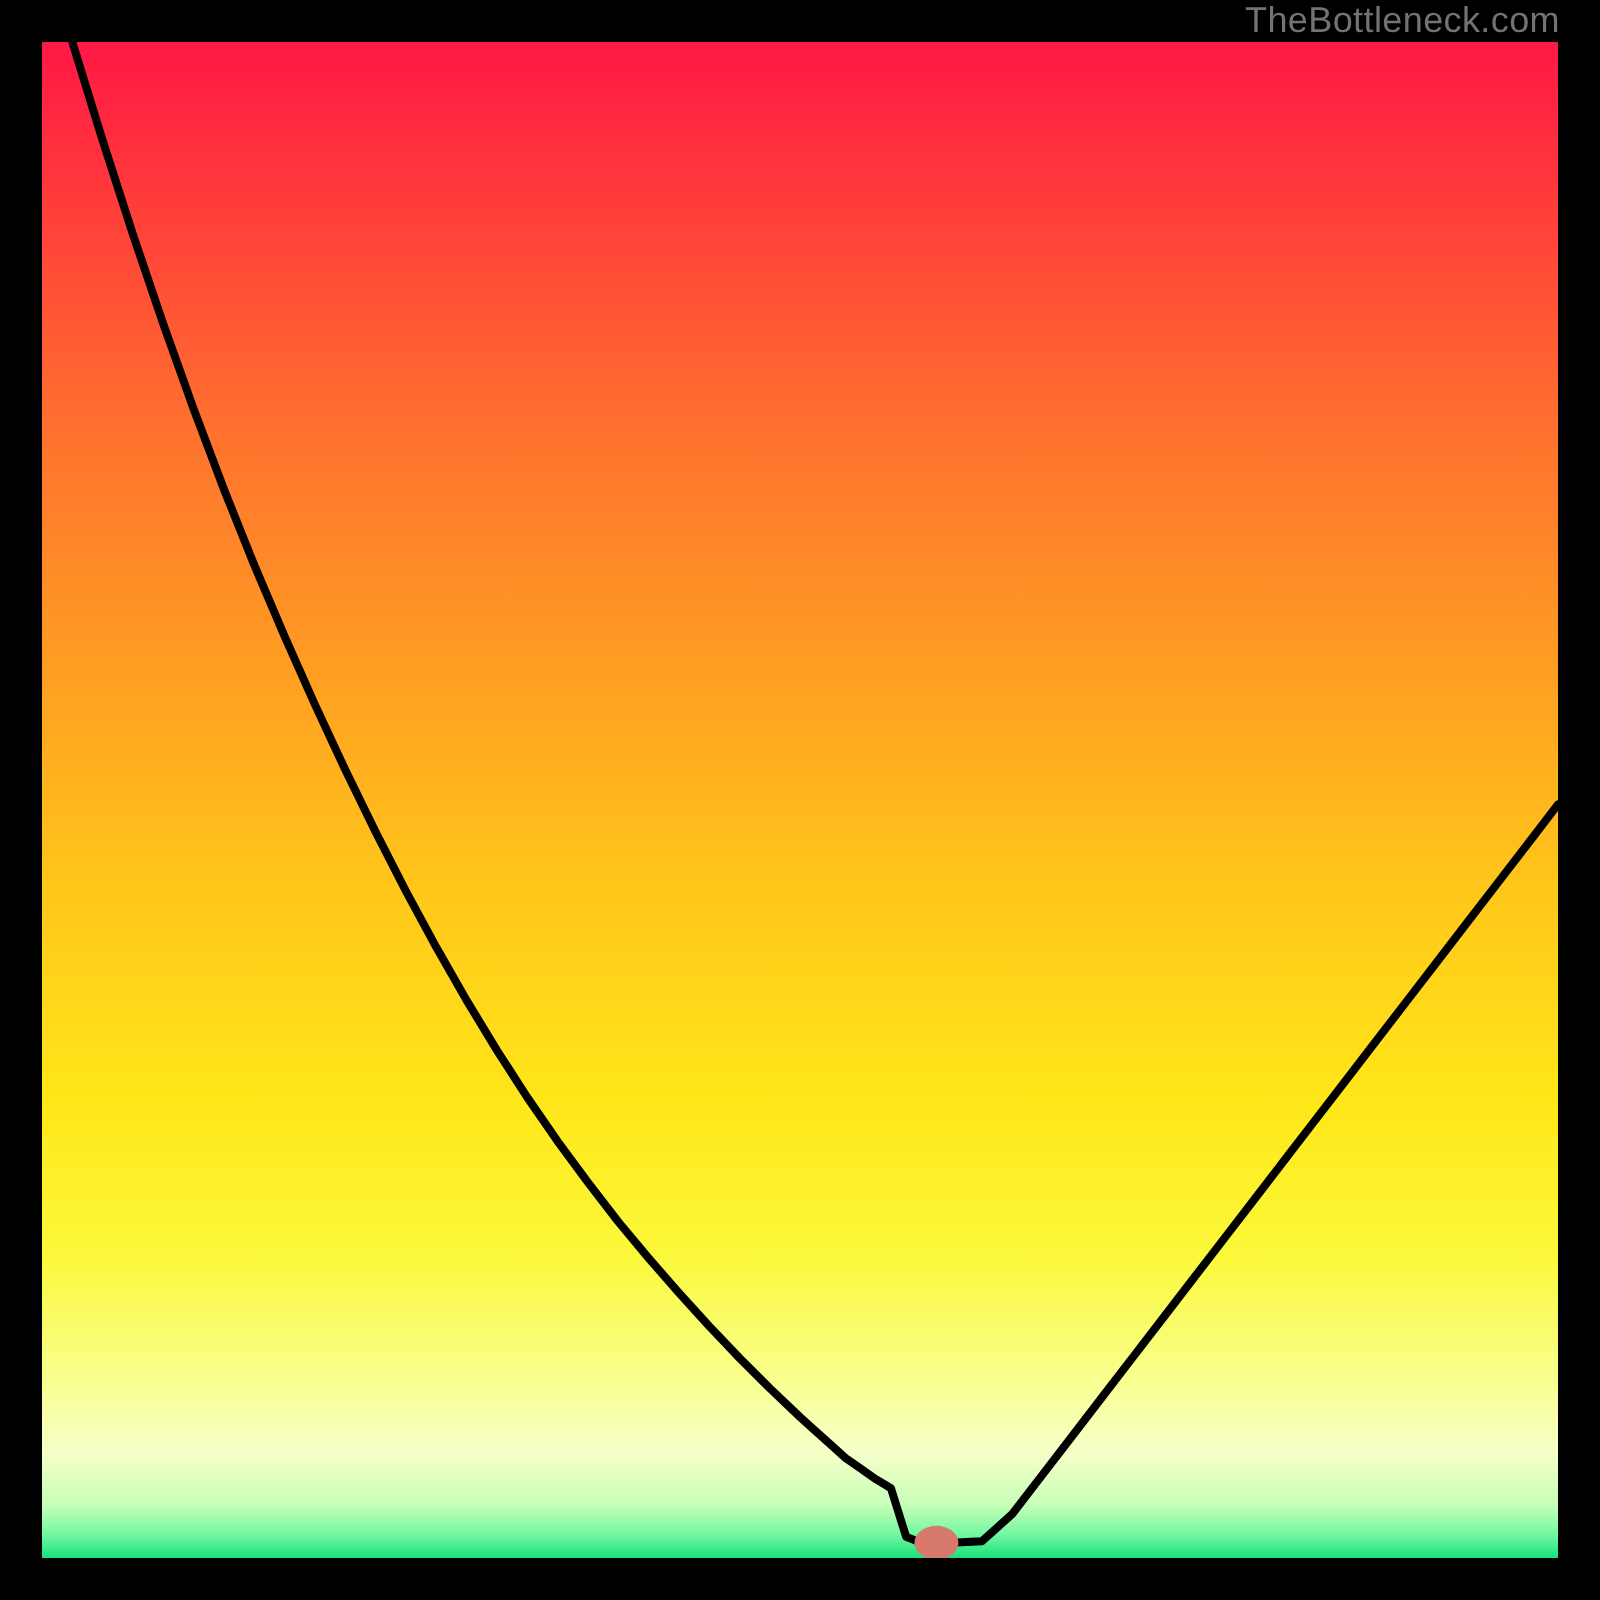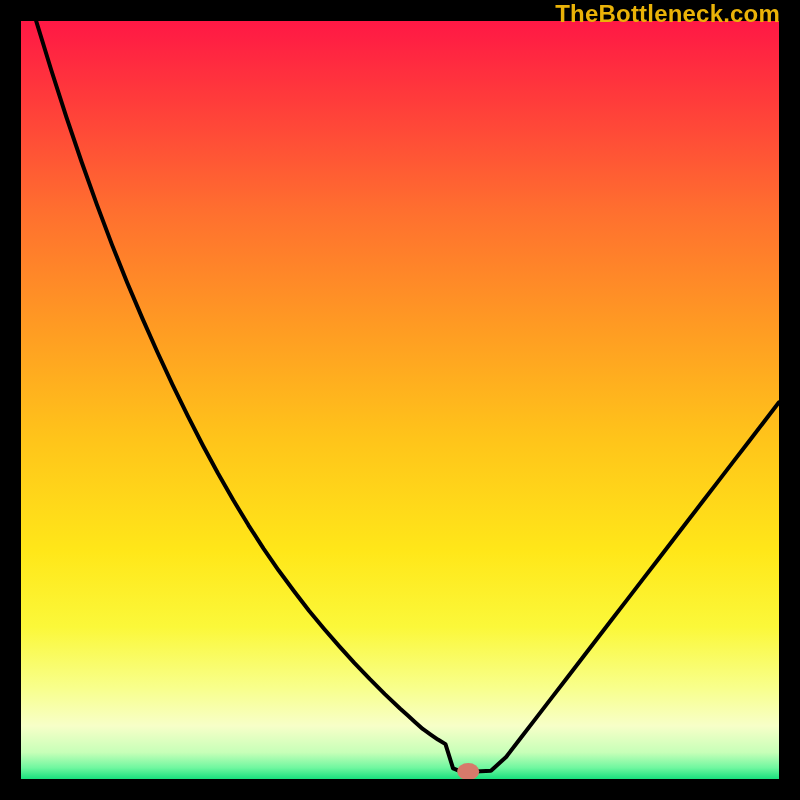--- a/index.html
+++ b/index.html
@@ -21,23 +21,23 @@
     left: 21px;
     top: 21px;
     width: 758px;
     height: 758px;
   }
   .watermark {
     position: absolute;
     top: 0;
     right: 20px;
     font-family: Arial, Helvetica, sans-serif;
-    font-size: 24px;
-    font-weight: 700;
-    color: #eab308;
+    font-size: 18px;
+    font-weight: 400;
+    color: #737373;
     letter-spacing: 0.2px;
   }
 </style>
 </head>
 <body>
 <div class="frame">
   <svg class="plot" viewBox="0 0 758 758" preserveAspectRatio="none">
     <defs>
       <linearGradient id="bg" x1="0" y1="0" x2="0" y2="1">
         <stop offset="0" stop-color="#ff1845"></stop>

